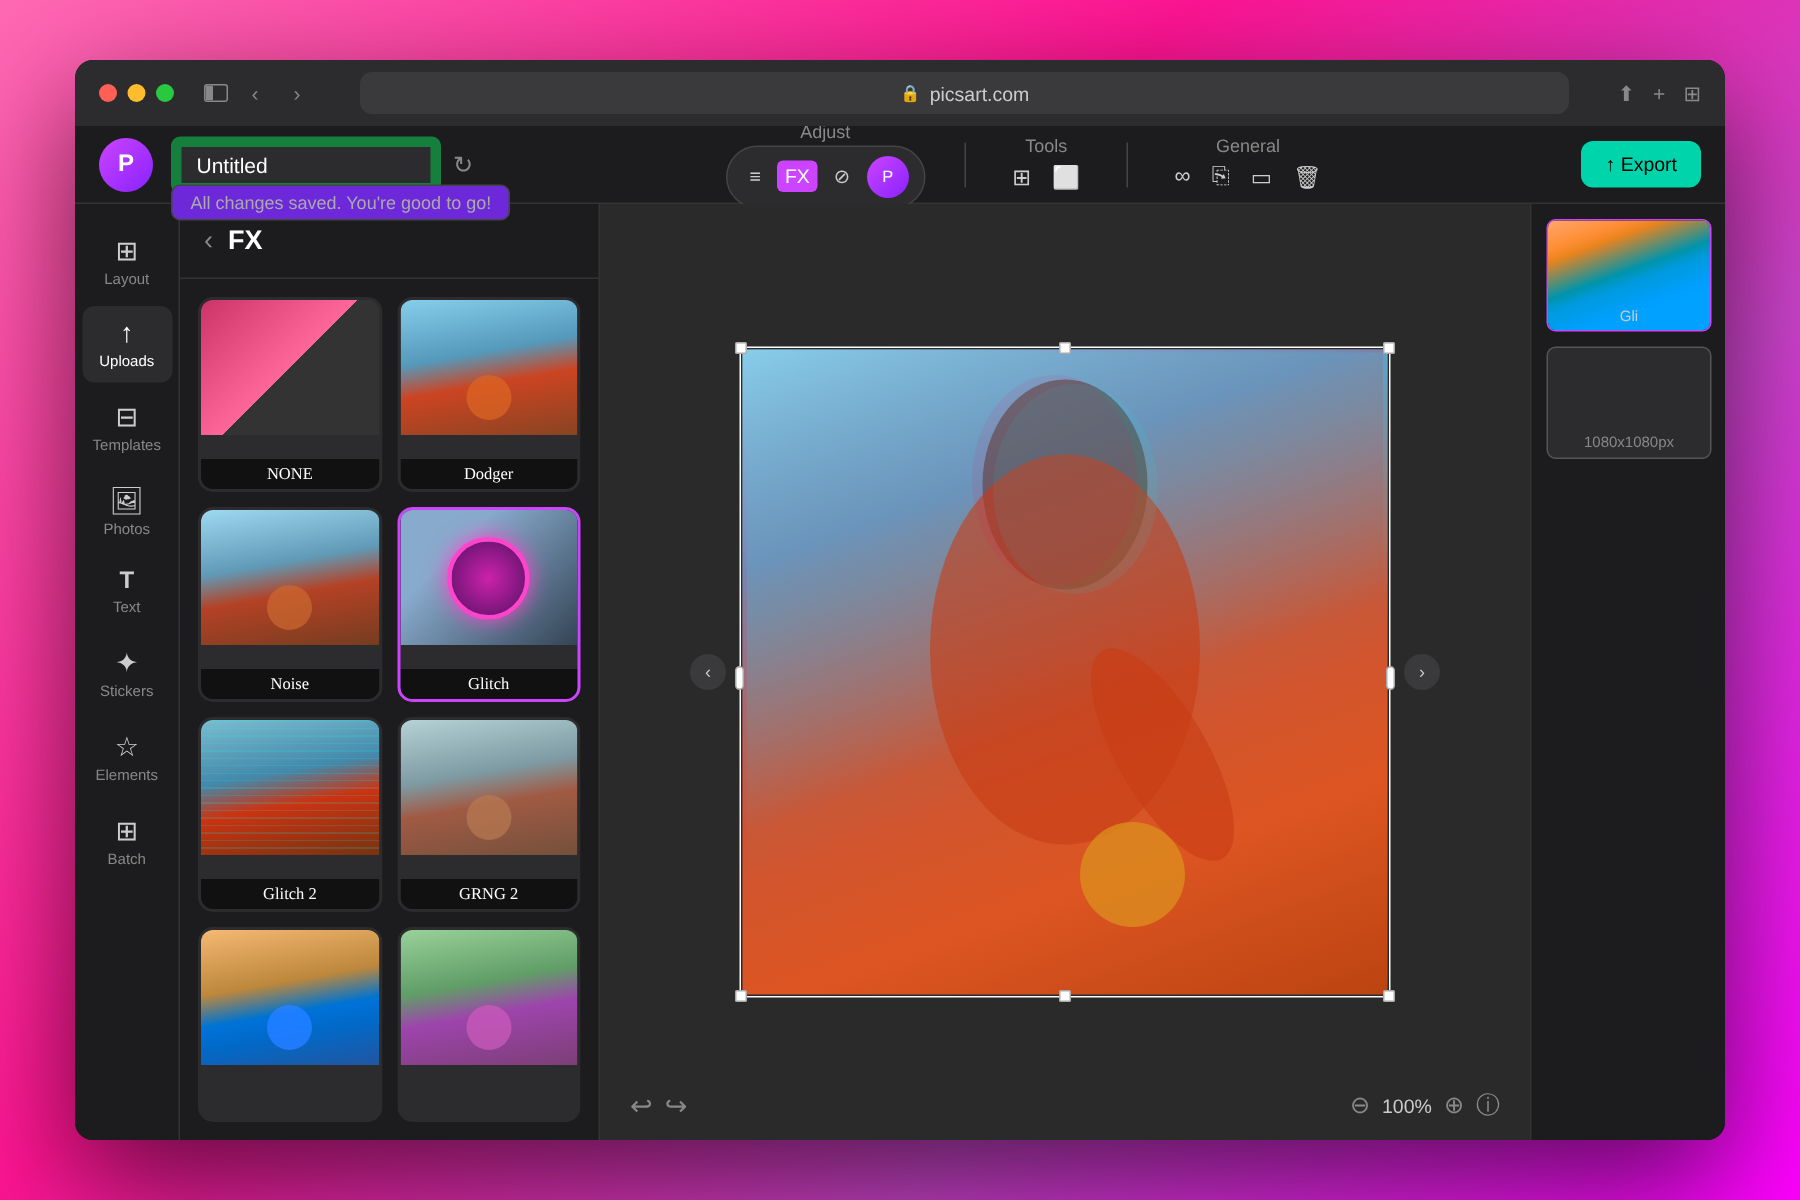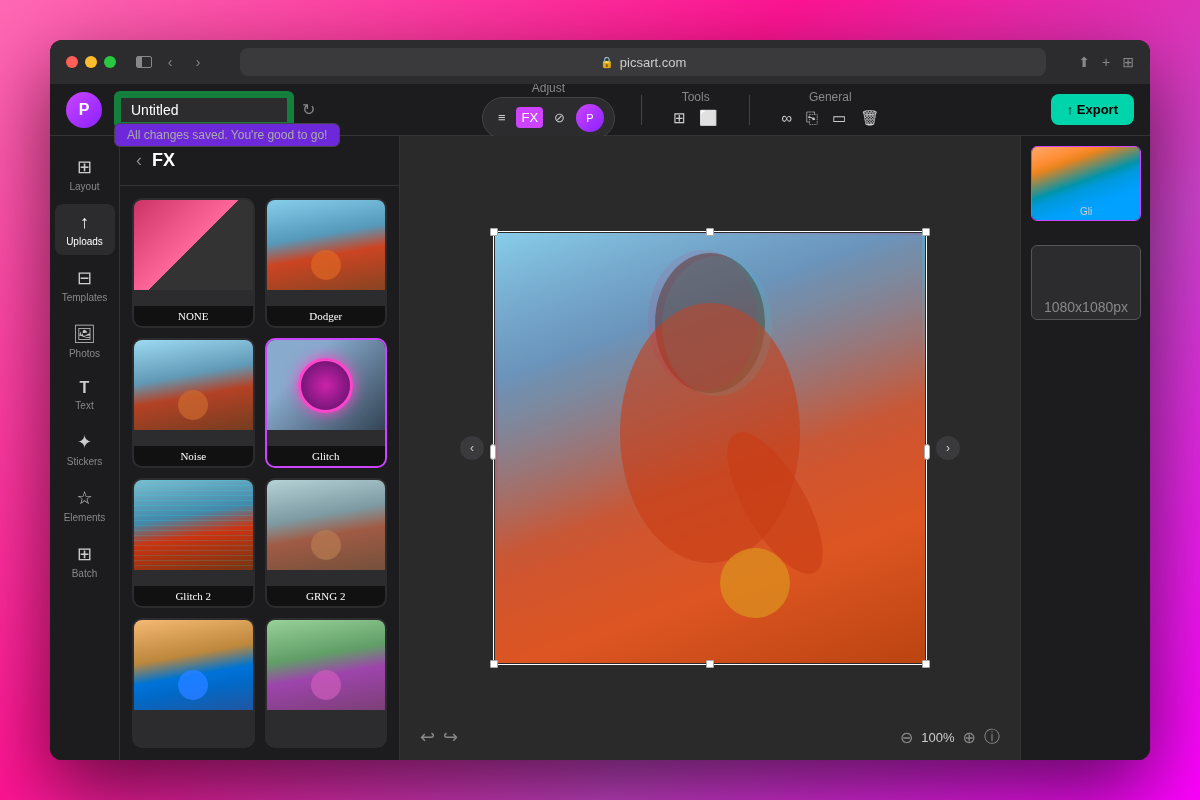--- a/index.html
+++ b/index.html
@@ -203,21 +203,21 @@
       font-size: 11px;
     }
 
     .export-btn {
       background: #00d4aa;
       color: #000;
       border: none;
       border-radius: 8px;
       padding: 8px 16px;
       font-size: 13px;
-      font-weight: 700;
+      font-weight: 400;
       cursor: pointer;
       display: flex;
       align-items: center;
       gap: 6px;
       white-space: nowrap;
       margin-left: auto;
     }
 
     
     .main-body {
@@ -536,21 +536,21 @@
     }
 
     
     .right-panel {
       width: 130px;
       background: #1c1c1e;
       border-left: 1px solid #333;
       display: flex;
       flex-direction: column;
       padding: 10px;
-      gap: 24px;
+      gap: 10px;
       flex-shrink: 0;
     }
     .layer-thumb {
       width: 110px;
       height: 75px;
       border-radius: 6px;
       overflow: hidden;
       cursor: pointer;
       position: relative;
       border: 1.5px solid #555;
@@ -855,19 +855,19 @@
       </div>
 
       <div class="right-panel">
 
         <div class="layer-thumb active">
           <div class="layer-thumb-img"></div>
           <div class="layer-thumb-label">Gli</div>
         </div>
 
         <div class="layer-thumb-blank">
-          <span style="font-size:14px;color:#888;text-align:center;">1080x1080px</span>
+          <span style="font-size:10px;color:#888;text-align:center;">1080x1080px</span>
         </div>
       </div>
 
     </div>
   </div>
 </div>
 
 </body></html>

